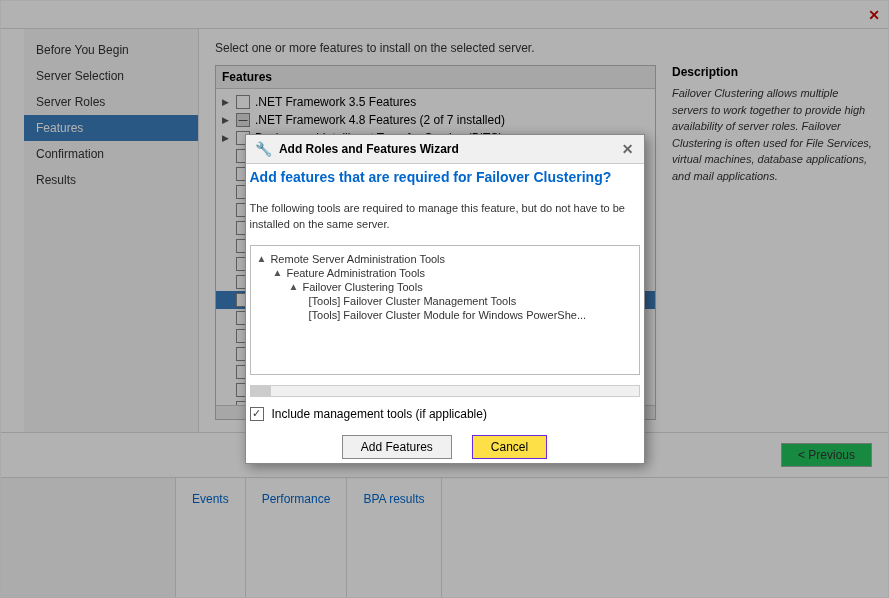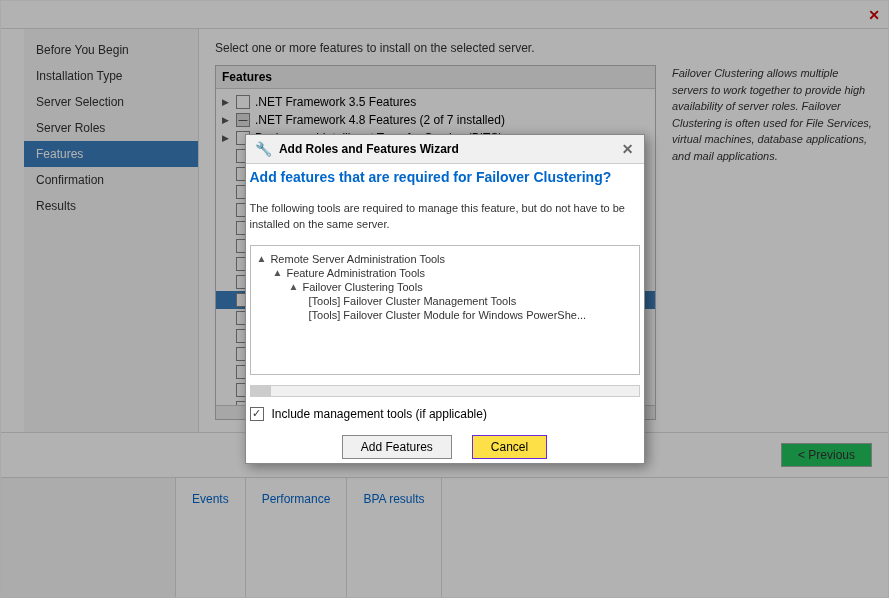--- a/index.html
+++ b/index.html
@@ -369,21 +369,20 @@
 
   <div class="title-bar">
     <span class="close-btn">✕</span>
   </div>
 
   <div class="content-area">
 
     <div class="sidebar">
 
     <div class="sidebar-item">Before You Begin</div>
-        <div class="sidebar-item">Installation Type</div>
         <div class="sidebar-item">Server Selection</div>
         <div class="sidebar-item">Server Roles</div>
         <div class="sidebar-item active">Features</div>
         <div class="sidebar-item">Confirmation</div>
         <div class="sidebar-item">Results</div>
       </div>
 
     <div class="main-content">
       <p class="instruction-text">Select one or more features to install on the selected server.</p>
 
@@ -481,20 +480,21 @@
               <div class="feature-item">
                 <span class="expand-icon"></span>
                 <div class="checkbox"></div>
                 <span class="feature-label">IP Address Management (IPAM) Server</span>
               </div>
             </div>
           <div class="scrollbar-h"></div>
         </div>
 
         <div class="description-panel">
+          <div class="description-header">Description</div>
           <p class="description-text">Failover Clustering allows multiple servers to work together to provide high availability of server roles. Failover Clustering is often used for File Services, virtual machines, database applications, and mail applications.</p>
         </div>
       </div>
     </div>
   </div>
 
   <div class="nav-buttons">
     <button class="nav-btn">&lt; Previous</button>
   </div>
 

